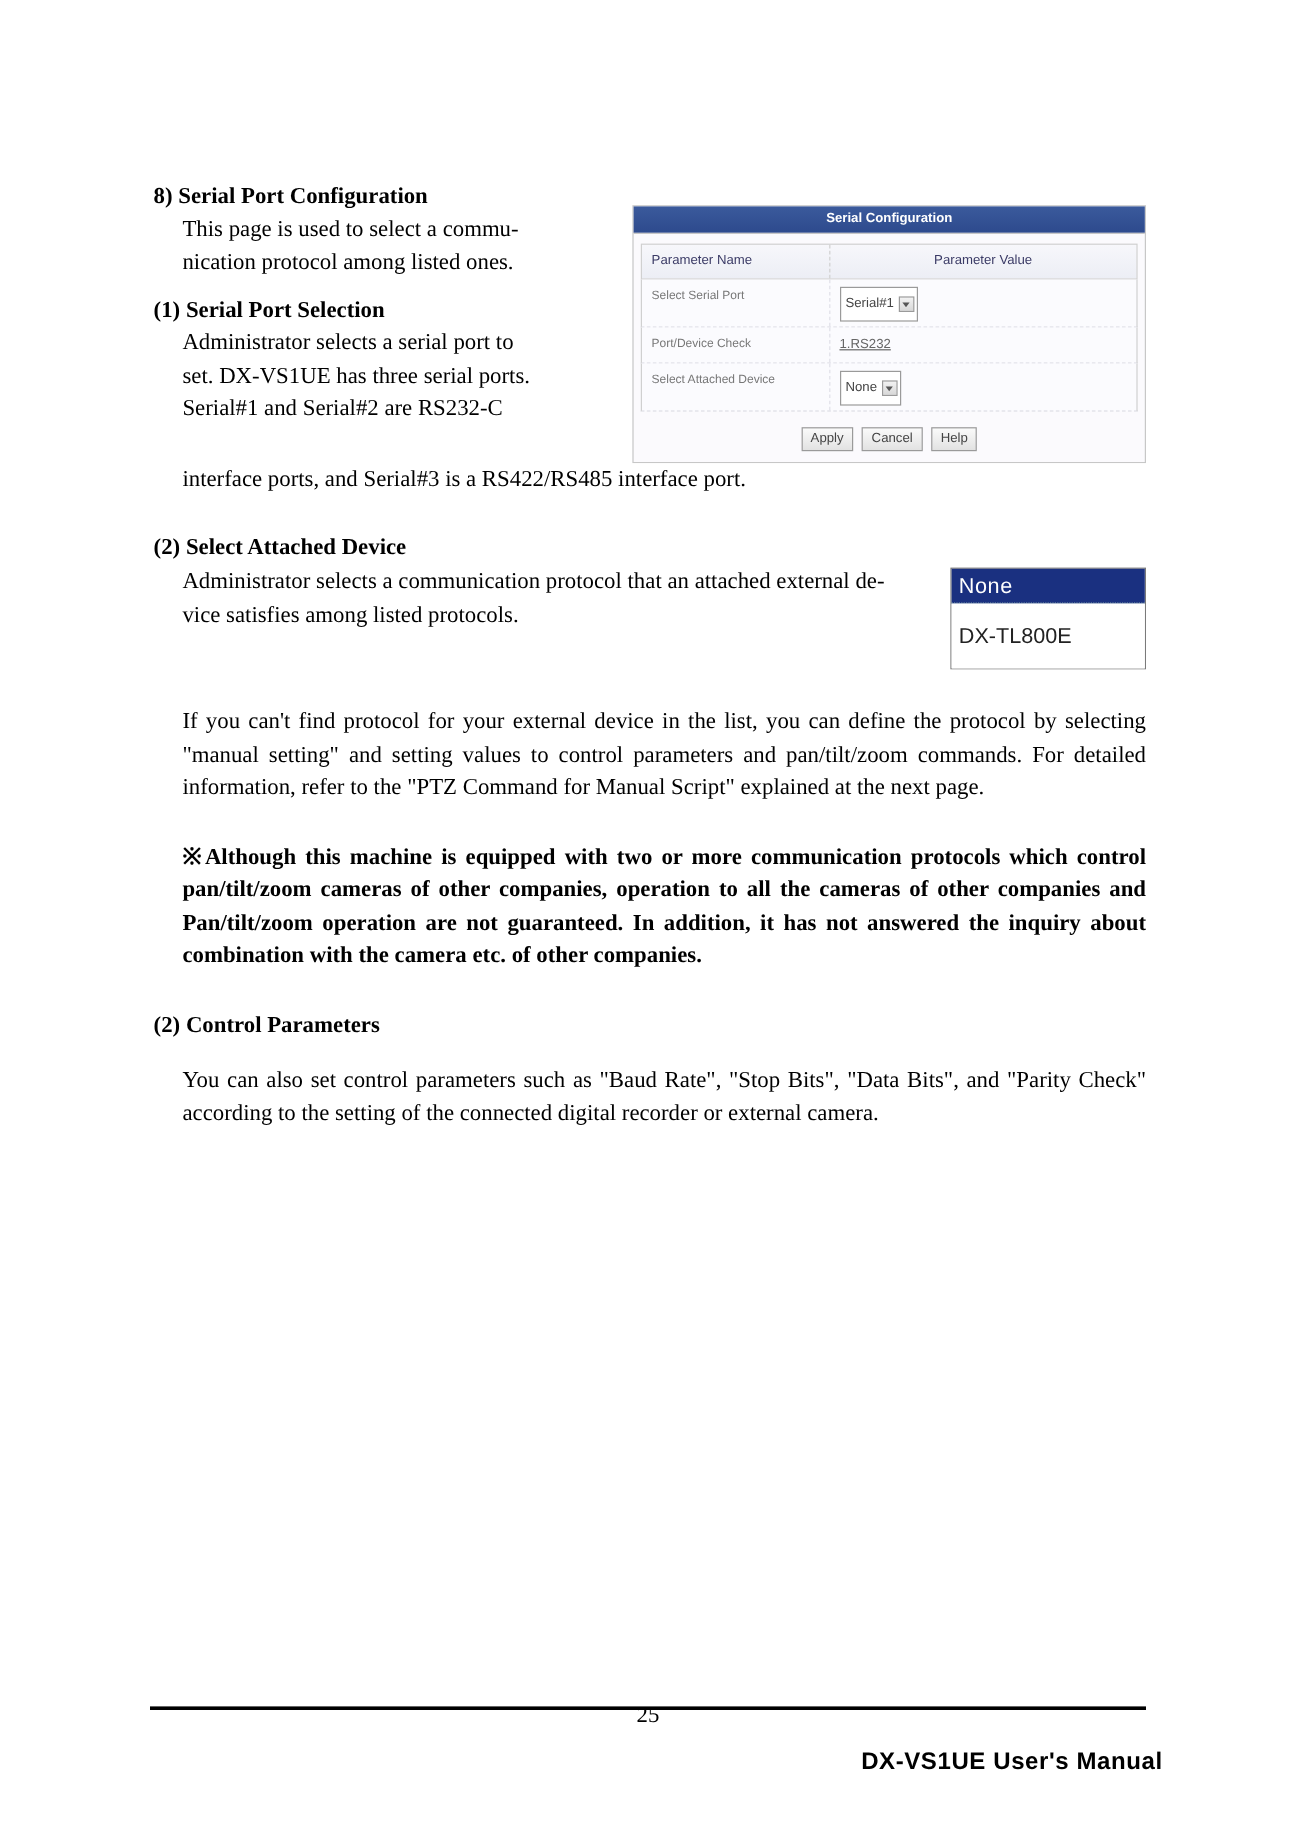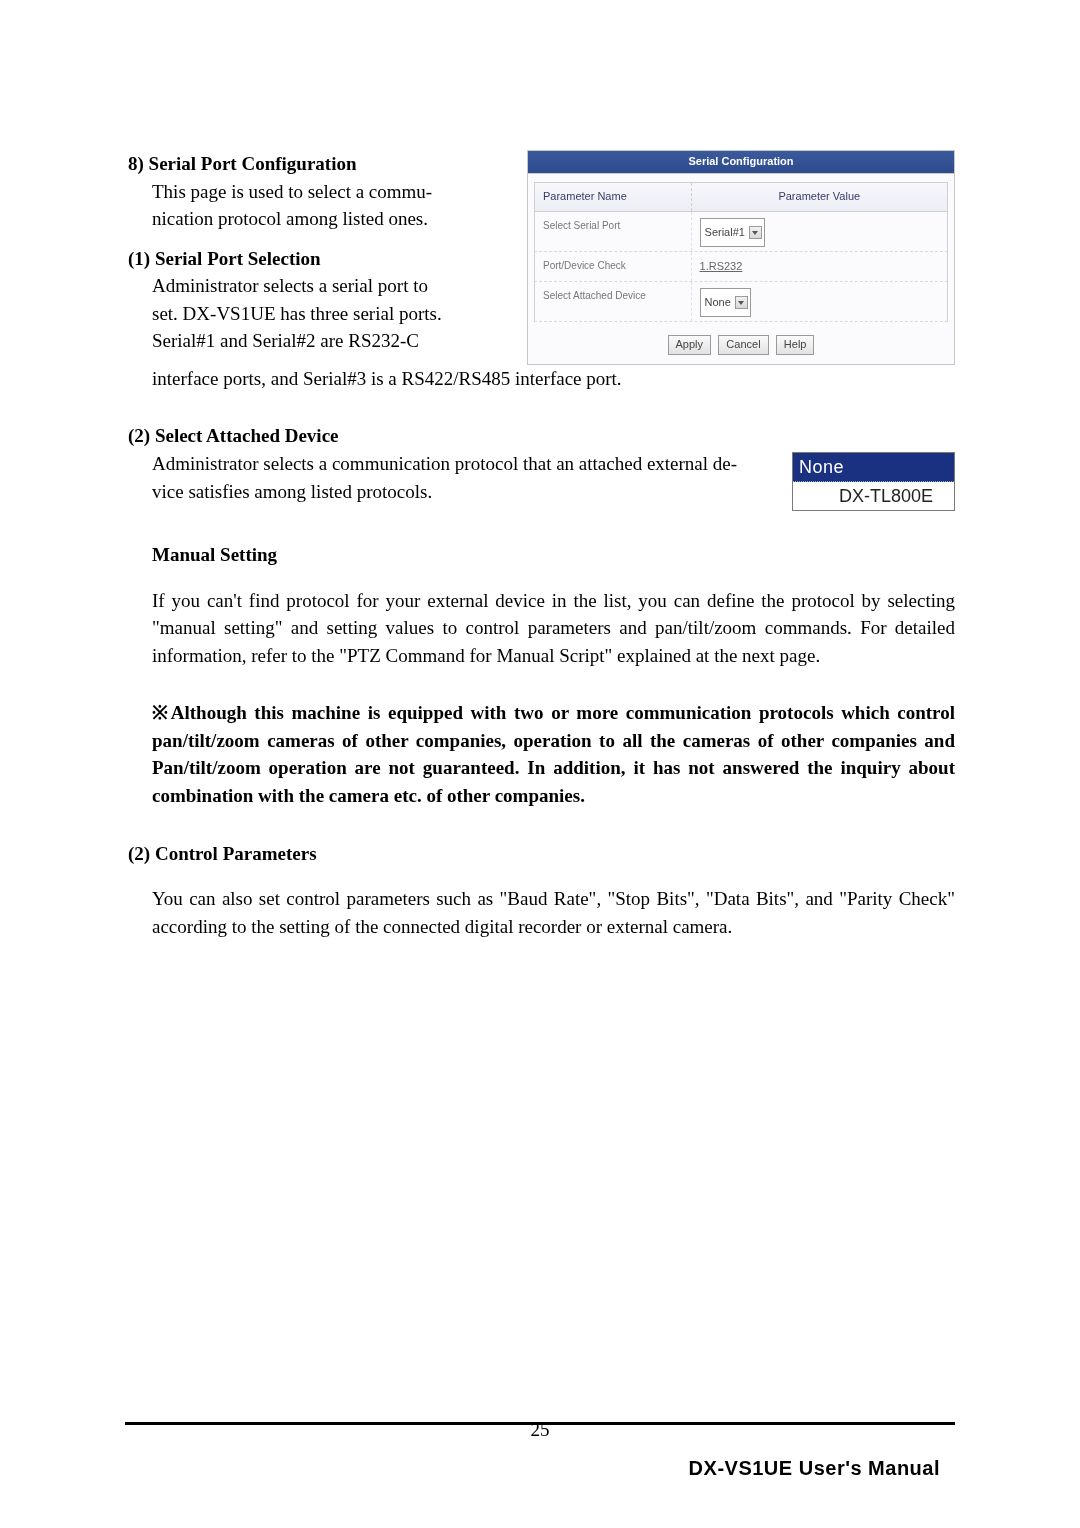--- a/index.html
+++ b/index.html
@@ -16,21 +16,21 @@
     .page {
       padding: 150px 125px 0 128px;
     }
     .top-block {
       overflow: hidden;
     }
     .config-panel {
       float: right;
       width: 428px;
       margin-left: 14px;
-      margin-top: 0;
+      margin-top: 21px;
       border: 1px solid #c7c7c7;
       background: #fbfafd;
       font-family: Arial, Helvetica, sans-serif;
     }
     .panel-title {
       background: linear-gradient(#3b5a9c,#2d4a8d);
       color: #fff;
       font-size: 11px;
       font-weight: bold;
       text-align: center;
@@ -129,22 +129,21 @@
       color: #fff;
       font-size: 18px;
       padding: 1px 6px;
       letter-spacing: 0.5px;
       border-bottom: 1px dotted #8aa;
     }
     .sd-opt {
       background: #fff;
       color: #222;
       font-size: 18px;
-      padding: 1px 6px;
-      margin-left: 40px;
+      padding: 14px 6px;
     }
 
     .bold { font-weight: bold; }
     .section-head { font-weight: bold; margin-top: 0; }
     .para-indent { padding-left: 24px; }
     .just { text-align: justify; margin-top: 18px; }
     .mt-med { margin-top: 30px; }
     .mt-sm { margin-top: 12px; }
 
     .footer-rule {
@@ -155,21 +154,21 @@
     }
     .page-num {
       position: absolute;
       bottom: 84px;
       width: 100%;
       text-align: center;
       font-size: 19px;
     }
     .manual-label {
       position: absolute;
-      right: 140px;
+      right: 111px;
       bottom: 45px;
       font-family: Arial, Helvetica, sans-serif;
       font-weight: bold;
       font-size: 20px;
       letter-spacing: 0.5px;
     }
   </style>
 </head>
 <body>
 
@@ -231,21 +230,20 @@
       <div class="small-dropdown">
         <div class="sd-sel">None</div>
         <div class="sd-opt">DX-TL800E</div>
       </div>
       <div class="para-indent">Administrator selects a communication protocol that an attached external de-</div>
       <div class="para-indent">vice satisfies among listed protocols.</div>
     </div>
   </div>
 
   <div class="mt-med para-indent">
-    <div class="bold">Manual Setting</div>
     <div class="just">If you can't find protocol for your external device in the list, you can define the protocol by selecting "manual setting" and setting values to control parameters and pan/tilt/zoom commands. For detailed information, refer to the "PTZ Command for Manual Script" explained at the next page.</div>
   </div>
 
   <div class="mt-med para-indent bold just">※Although this machine is equipped with two or more communication protocols which control pan/tilt/zoom cameras of other companies, operation to all the cameras of other companies and Pan/tilt/zoom operation are not guaranteed. In addition, it has not answered the inquiry about combination with the camera etc. of other companies.</div>
 
   <div class="mt-med">
     <div class="bold">(2) Control Parameters</div>
     <div class="para-indent just">You can also set control parameters such as "Baud Rate", "Stop Bits", "Data Bits", and "Parity Check" according to the setting of the connected digital recorder or external camera.</div>
   </div>
 

